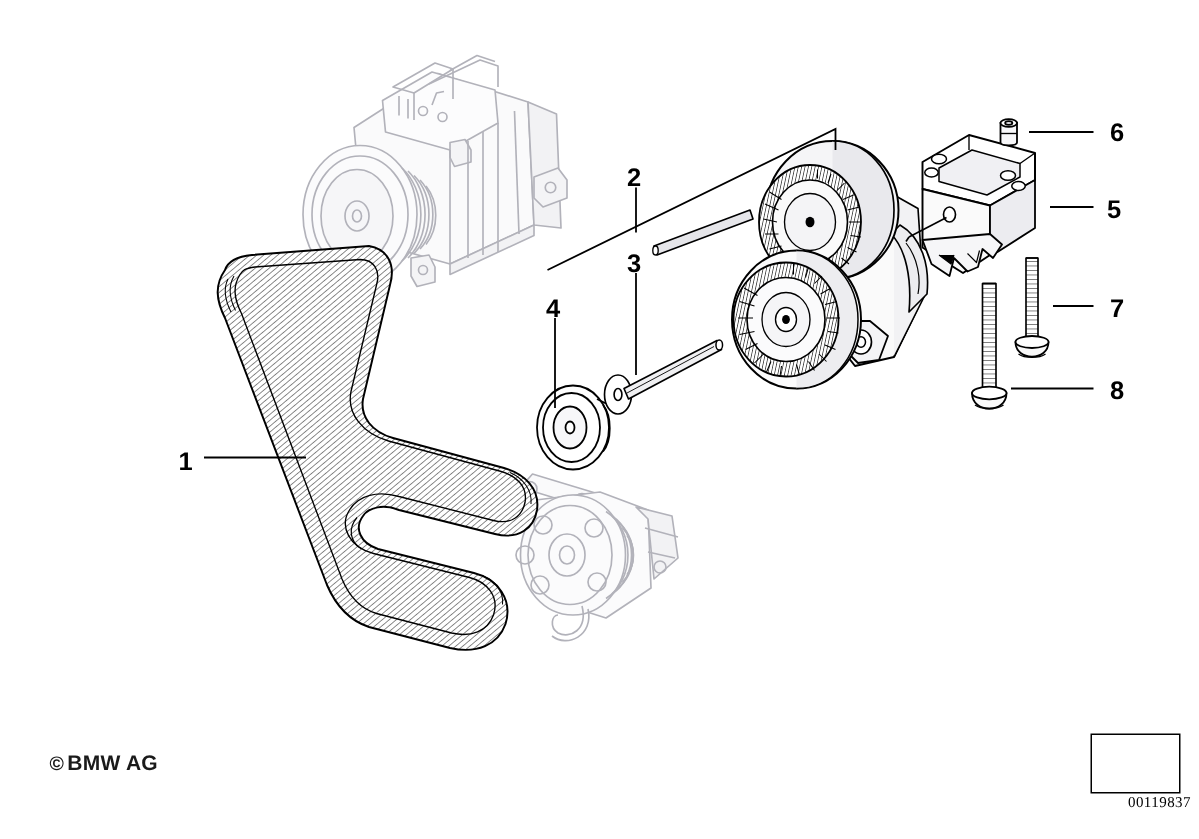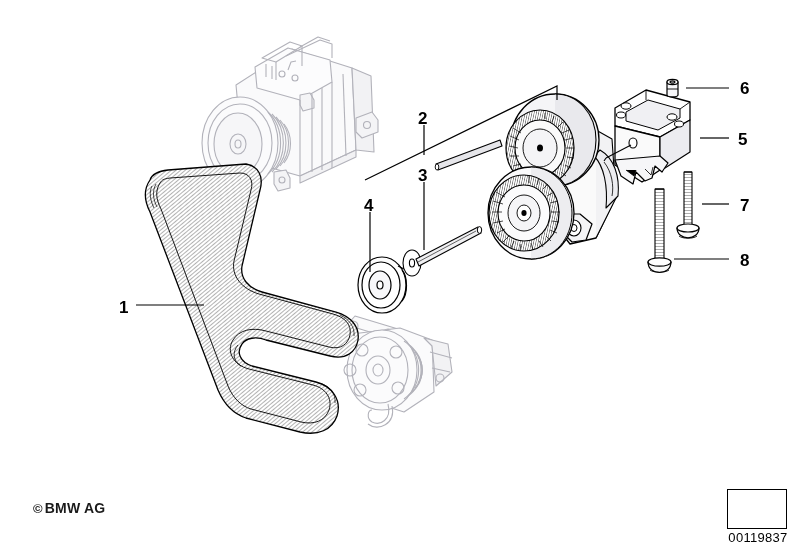--- a/index.html
+++ b/index.html
@@ -56,23 +56,23 @@
     height: 40px;
     border: 1px solid #000000;
     box-sizing: border-box;
     background: #ffffff;
   }
   #diagram-id-text {
     position: absolute;
     left: 722px;
     top: 530px;
     width: 72px;
-    text-align: center;
-    font-family: Liberation Sans, sans-serif;
-    font-size: 13px;
+    text-align: right;
+    font-family: Liberation Serif, serif;
+    font-size: 10px;
     color: #000000;
     letter-spacing: 0.3px;
   }
 </style>
 </head>
 <body>
 
 <div id="page">
 
   <svg id="diagram-svg" viewBox="0 0 799 559">

